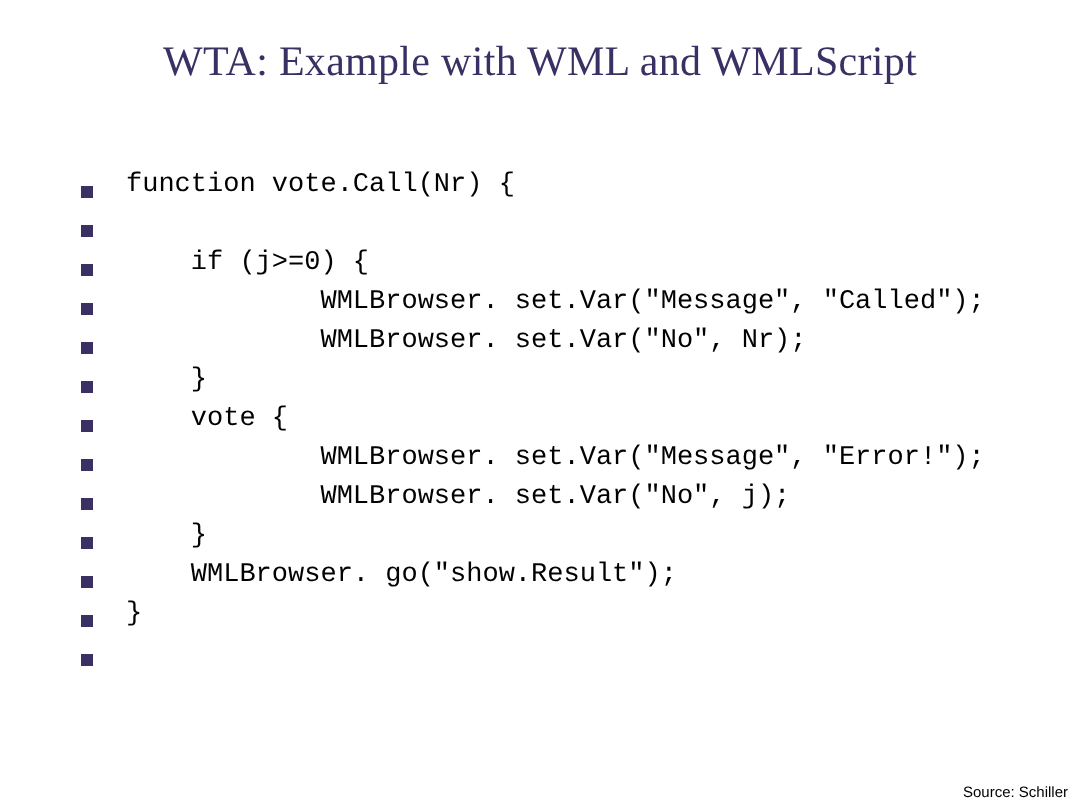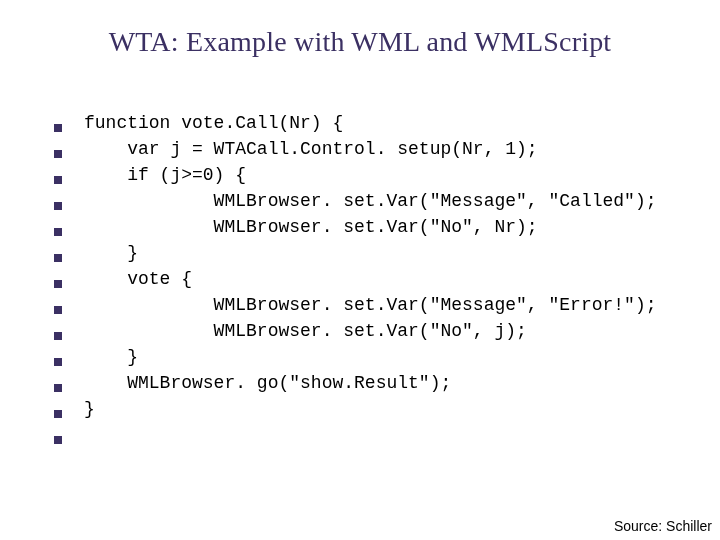--- a/index.html
+++ b/index.html
@@ -53,38 +53,37 @@
     font-family: "Courier New", Courier, monospace;
     font-size: 18px;
     color: #000000;
     white-space: pre;
   }
   .source {
     position: absolute;
     bottom: 6px;
     right: 8px;
     font-family: Arial, Helvetica, sans-serif;
-    font-size: 14px;
+    font-size: 10px;
     color: #000000;
   }
 </style>
 </head>
 <body>
 
 <div class="slide">
   <div class="title">WTA: Example with WML and WMLScript</div>
 
   <div class="body">
     <div class="line">
       <span class="bullet"></span>
       <span class="code">function vote.Call(Nr) {</span>
     </div>
     <div class="line">
       <span class="bullet"></span>
-      <span class="code">    var j = WTACall.Control. setup(Nr, 1);</span>
     </div>
     <div class="line">
       <span class="bullet"></span>
       <span class="code">    if (j&gt;=0) {</span>
     </div>
     <div class="line">
       <span class="bullet"></span>
       <span class="code">            WMLBrowser. set.Var("Message", "Called");</span>
     </div>
     <div class="line">

